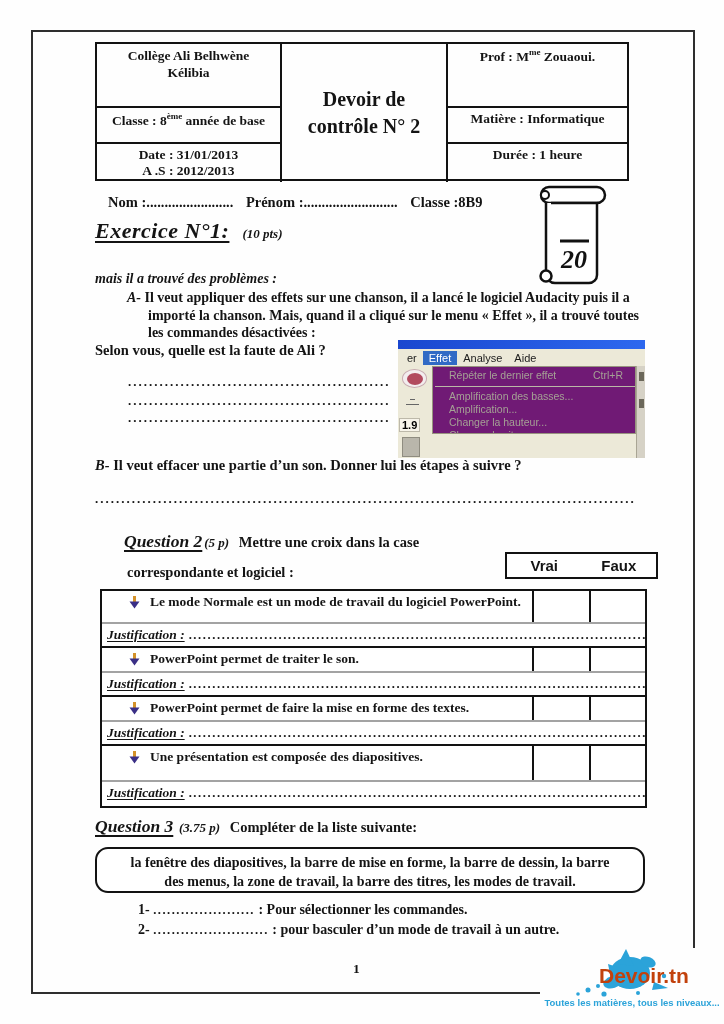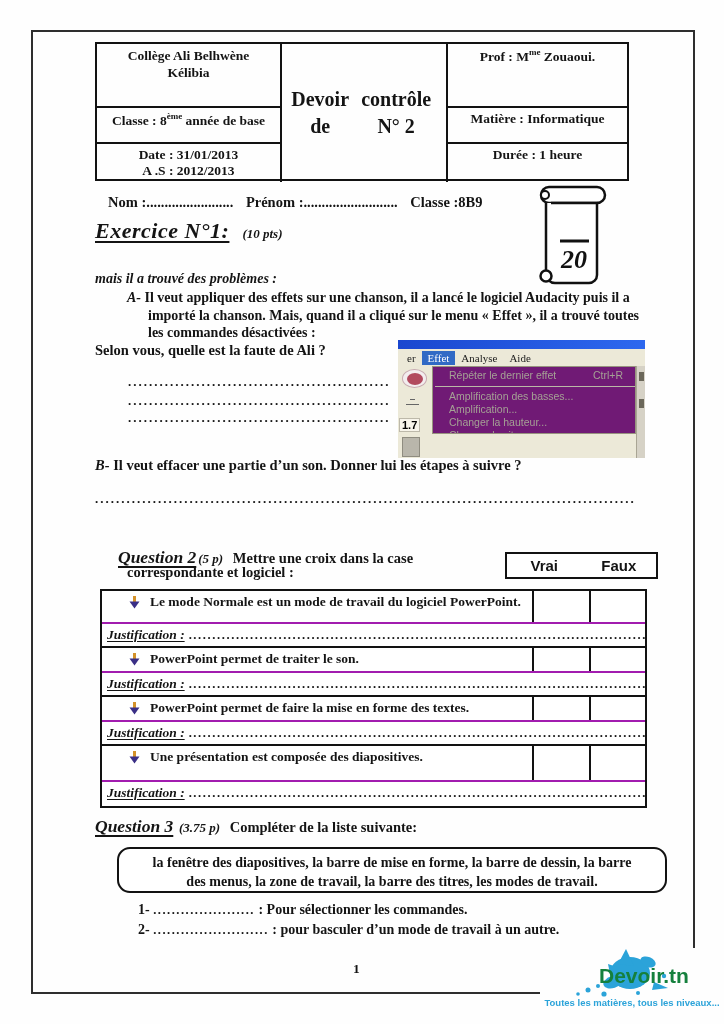--- a/index.html
+++ b/index.html
@@ -15,21 +15,21 @@
   .frame { left:31px; top:30px; width:664px; height:964px; border:2px solid #2e2e2e; }
 
   
   .hdr { left:95px; top:42px; width:534px; height:139px; border:2px solid #121212;
          display:grid; grid-template-columns:185px 166px 1fr; grid-template-rows:64px 36px 1fr;
          font-weight:bold; font-size:13.5px; }
   .hdr > div { padding:3px 6px;text-align:center; }
   .c-school { grid-column:1; grid-row:1; border-right:2px solid #121212; border-bottom:2px solid #121212;
               text-align:center; padding-top:11px; line-height:17px; }
   .c-title  { grid-column:2; grid-row:1 / span 3; border-right:2px solid #121212;
-              display:flex; flex-direction:row; justify-content:center; align-items:center;
+              display:flex; flex-direction:column; justify-content:center; align-items:center;
               font-size:20px; line-height:27px; }
   .c-prof   { grid-column:3; grid-row:1; border-bottom:2px solid #121212; text-align:center; padding-top:17px; }
   .c-classe { grid-column:1; grid-row:2; border-right:2px solid #121212; border-bottom:2px solid #121212; padding-top:7px; }
   .c-mat    { grid-column:3; grid-row:2; border-bottom:2px solid #121212; padding-top:8px; }
   .c-date   { grid-column:1; grid-row:3; border-right:2px solid #121212; line-height:16px; padding-top:3px; }
   .c-duree  { grid-column:3; grid-row:3; padding-top:5px; }
   sup { font-size:9px; }
 
   
   .nomline { left:108px; top:194px; width:480px; font-weight:bold; font-size:14.5px; white-space:nowrap; }
@@ -62,73 +62,73 @@
   .itemB { left:95px; top:457px; font-weight:bold; font-size:14.5px; }
   .dB { left:95px; top:491px; width:541px; }
 
   
   .shot { left:398px; top:340px; width:247px; height:118px; background:#ece9d8;
           font-family:"Liberation Sans", sans-serif; }
   .sh-title { position:absolute; left:0; top:0; width:100%; height:9px;
               background:linear-gradient(90deg,#1a47cf,#2d68ef); }
   .sh-menubar { position:absolute; left:0; top:9px; width:100%; height:17px; background:#ece9d8;
                 display:flex; align-items:center; font-size:11px; color:#1c1c1c; padding-left:3px; }
-  .mi { padding:1px 6px;font-family:Liberation Serif, serif; }
+  .mi { padding:1px 6px; }
   .mi-effet { background:#316ac5; color:#fff; }
   .sh-left { position:absolute; left:0; top:26px; width:34px; height:92px; background:#ece9d8; overflow:hidden; }
   .rec-ring { position:absolute; left:4px; top:3px; width:25px; height:19px; border-radius:50%;
               background:#f3edee; border:1px solid #c8abb1; }
   .rec-dot { position:absolute; left:9px; top:7px; width:16px; height:12px; border-radius:50%; background:#b24a5e; }
   .sh-tick { position:absolute; left:8px; top:38px; width:13px; border-top:1.5px solid #666; }
   .sh-tick2 { position:absolute; left:12px; top:33px; width:5px; border-top:1.5px solid #666; }
   .sh-vol { position:absolute; left:1px; top:52px; font-weight:bold; font-size:11px; color:#000;
             background:#f7f4ea; padding:0 2px; border:1px solid #bdb9aa; }
   .sh-slider { position:absolute; left:4px; top:71px; width:18px; height:20px; background:#b9b6ab; border:1px solid #8f8c80; }
   .sh-menu { position:absolute; left:34px; top:26px; width:204px; height:68px; background:#701a75;
              border:1px solid #97937f; color:#a5a195; font-size:10.5px; overflow:hidden; }
   .ami { height:13px; line-height:13px; padding-left:16px; white-space:nowrap; }
   .ami-first { height:17px; line-height:17px; display:flex; justify-content:space-between; padding-right:12px; }
   .ami-sep { border-top:1px solid #bbb7a7; margin:2px 0 3px 2px; }
   .sh-scroll { position:absolute; right:0; top:26px; width:9px; height:92px; background:#d6d2c6; border-left:1px solid #a9a594; }
   .sh-scroll i { display:block; width:5px; margin:6px auto 0; height:9px; background:#6b675a; }
 
   
-  .q2l1 { left:118px; top:531px; font-size:14.5px; font-weight:bold; white-space:nowrap;margin-top:16px; }
+  .q2l1 { left:124px; top:531px; font-size:14.5px; font-weight:bold; white-space:nowrap; }
   .q2l1 .txt, .q2l2 { font-weight:bold; font-size:14.5px; }
   .q2l2 { left:127px; top:564px; }
   .vf { left:505px; top:552px; width:153px; height:27px; border:2px solid #121212; display:flex;
         font-family:"Liberation Sans", sans-serif; font-weight:bold; font-size:15px; background:#fff; }
   .vf div { flex:1; text-align:center; line-height:23px; }
 
   .q2t { left:100px; top:589px; width:547px; border:2px solid #121212; background:#fff; }
-  .srow { display:flex; border-bottom:2px solid #a21caf; }
+  .srow { display:flex; border-bottom:2px solid #a3a3a3; }
   .scell { flex:1; border-right:2px solid #121212; padding:3px 6px 2px 27px; font-weight:bold;
            font-size:13.5px; line-height:15.5px; display:flex; gap:10px; align-items:flex-start; }
   .scell svg { flex:0 0 auto; margin-top:2px; }
   .vcell { width:57px; border-right:2px solid #121212; }
   .fcell { width:54px; }
   .jrow { border-bottom:2px solid #121212; padding:3px 5px 2px; white-space:nowrap; overflow:hidden;
           font-size:13.5px; font-weight:bold; height:24px; }
   .jrow:last-child { border-bottom:none; }
   .jlbl { font-style:italic; text-decoration:underline; text-underline-offset:2px; margin-right:4px; }
   .jdots { letter-spacing:1.6px; font-size:12.5px; }
   .rh1 { min-height:33px; } .rh2 { min-height:25px; } .rh3 { min-height:25px; } .rh4 { min-height:36px; }
 
   
   .q3l { left:95px; top:816px; font-size:14.5px; font-weight:bold; white-space:nowrap; }
   .q3box { left:95px; top:847px; width:550px; height:46px; border:2px solid #121212; border-radius:13px;
-           text-align:center; font-weight:bold; font-size:14px; line-height:19px; padding-top:4px; background:#fff;margin-left:22px; }
+           text-align:center; font-weight:bold; font-size:14px; line-height:19px; padding-top:4px; background:#fff; }
   .q3items { left:138px; top:900px; font-weight:bold; font-size:14px; line-height:20px; white-space:nowrap; }
   .q3dots { letter-spacing:1.5px; font-size:12.5px; }
 
   
   .pnum { left:353px; top:961px; font-weight:bold; font-size:13.5px; }
   .logo { left:540px; top:948px; width:184px; height:76px; background:#fefefe; z-index:3; }
   .logo-text { position:absolute; left:59px; top:16px; font-family:"Liberation Sans", sans-serif;
-               font-weight:bold; font-size:21px; color:#15803d; }
+               font-weight:bold; font-size:21px; color:#c2410c; }
   .logo-tag { position:absolute; left:0; top:49px; width:184px; text-align:center;
               font-family:"Liberation Sans", sans-serif; font-weight:bold; font-size:9.5px; color:#2ba3d9; }
 </style>
 </head>
 <body>
 
 <div class="page">
 
   <div class="abs frame"></div>
 
@@ -189,21 +189,21 @@
       <span class="mi">er</span>
       <span class="mi mi-effet">Effet</span>
       <span class="mi">Analyse</span>
       <span class="mi">Aide</span>
     </div>
     <div class="sh-left">
       <div class="rec-ring"></div>
       <div class="rec-dot"></div>
       <div class="sh-tick2"></div>
       <div class="sh-tick"></div>
-      <div class="sh-vol">1.7</div>
+      <div class="sh-vol">1.9</div>
       <div class="sh-slider"></div>
     </div>
     <div class="sh-menu">
       <div class="ami ami-first">
         <span>Répéter le dernier effet</span>
         <span>Ctrl+R</span>
       </div>
       <div class="ami-sep"></div>
       <div class="ami">Amplification des basses...</div>
       <div class="ami">Amplification...</div>

